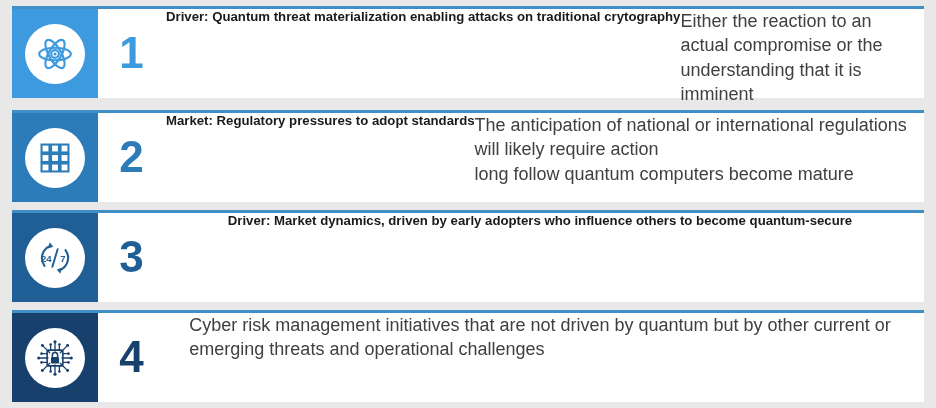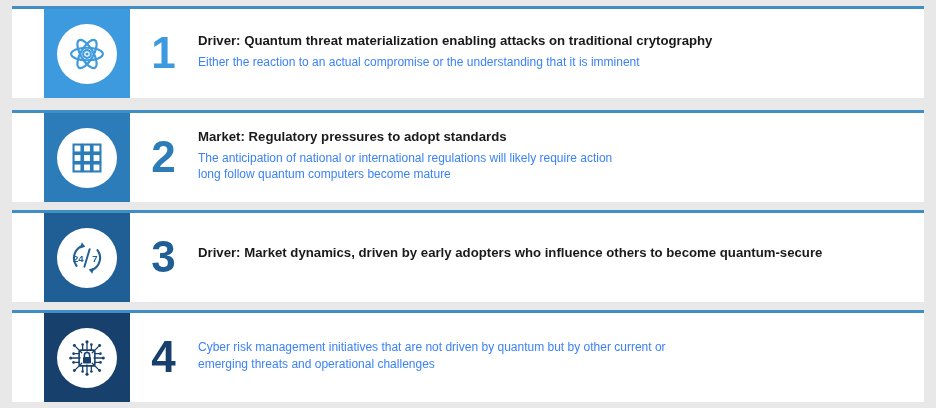--- a/index.html
+++ b/index.html
@@ -39,21 +39,20 @@
   #row-2 { top: 110px; height: 92px; }
   #row-3 { top: 210px; height: 92px; }
   #row-4 { top: 310px; height: 92px; }
 
   .icon-tile {
     width: 86px;
     flex: 0 0 86px;
     display: flex;
     align-items: center;
     justify-content: center;
-    margin-left: 32px;
   }
 
   .icon-disc {
     width: 60px;
     height: 60px;
     border-radius: 50%;
     background: #ffffff;
     display: flex;
     align-items: center;
     justify-content: center;
@@ -70,38 +69,38 @@
     font-weight: 700;
     line-height: 1;
     letter-spacing: -1px;
     padding-bottom: 2px;
     box-sizing: border-box;
   }
 
   .texts {
     flex: 1 1 auto;
     display: flex;
-    flex-direction: column;
+    flex-direction: row;
     justify-content: center;
     padding: 0 10px 4px 2px;
   }
 
   .headline {
     font-size: 13.2px;
     font-weight: 700;
     color: #1a1a1a;
     line-height: 1.25;
     margin-bottom: 4px;
     white-space: nowrap;
   }
 
   .subline {
-    font-size: 12px;
+    font-size: 18px;
     font-weight: 400;
-    color: #3b82f6;
+    color: #404040;
     line-height: 1.35;
     white-space: pre-line;
   }
 
   
   .driver-row[data-accent-idx="0"] .icon-tile { background: #3d9ade; }
   .driver-row[data-accent-idx="1"] .icon-tile { background: #2b7cb8; }
   .driver-row[data-accent-idx="2"] .icon-tile { background: #1f5f96; }
   .driver-row[data-accent-idx="3"] .icon-tile { background: #17406c; }
 

